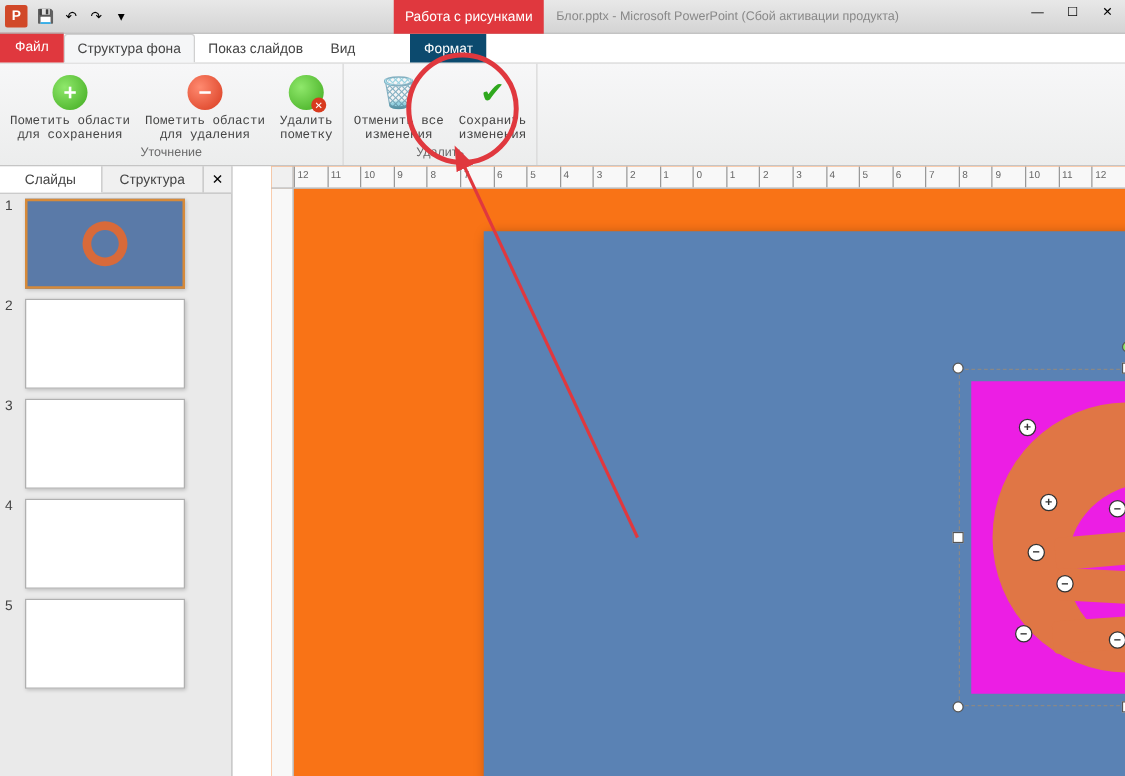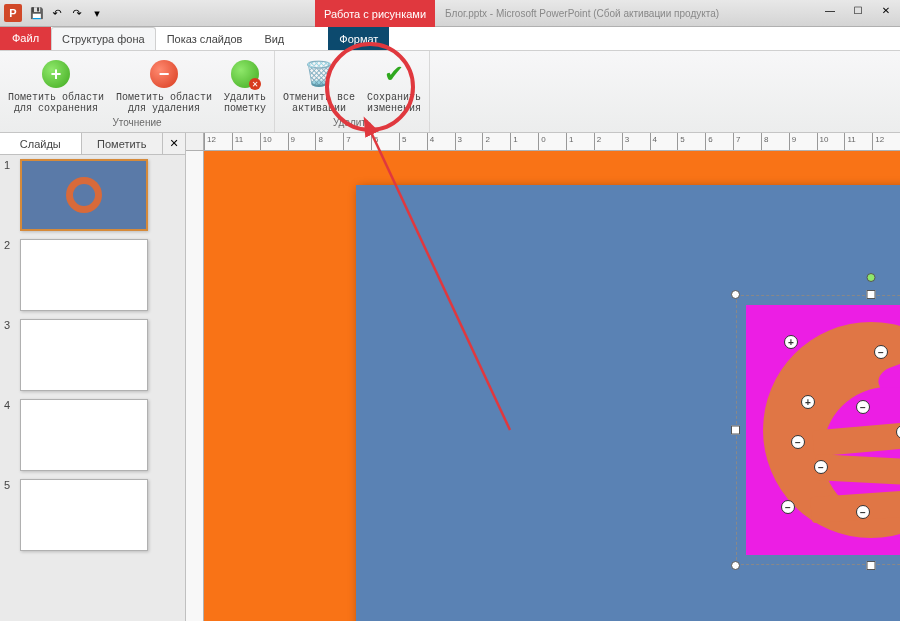--- a/index.html
+++ b/index.html
@@ -31,21 +31,21 @@
     .circle-green { width: 28px; height: 28px; border-radius: 50%; background: radial-gradient(circle at 35% 35%, #8fe86b, #3fa91e); display: flex; align-items: center; justify-content: center; position: relative; }
     .plus-white { color: #fff; font-weight: bold; font-size: 18px; }
     .circle-red { width: 28px; height: 28px; border-radius: 50%; background: radial-gradient(circle at 35% 35%, #ff8a70, #d83a1e); display: flex; align-items: center; justify-content: center; }
     .minus-white { color: #fff; font-weight: bold; font-size: 18px; line-height: 0; }
     .circle-green-x::after { content: '✕'; position: absolute; right: -2px; bottom: -2px; width: 12px; height: 12px; background: #d83a1e; border-radius: 50%; color: #fff; font-size: 8px; display: flex; align-items: center; justify-content: center; }
     .recycle-icon { font-size: 24px; }
     .check-icon { font-size: 24px; color: #2fa81e; }
     
     .highlight-circle { position: absolute; left: 325px; top: 42px; width: 90px; height: 90px; border: 4px solid #e0383e; border-radius: 50%; pointer-events: none; z-index: 50; }
     
-    .workspace { display: flex; height: 488px; }
+    .workspace { display: flex; height: 488px; gap: 31px; }
     
     .sidebar { width: 186px; background: #eaeaea; border-right: 1px solid #c0c0c0; display: flex; flex-direction: column; }
     .sidebar-tabs { height: 22px; display: flex; background: #f0f0f0; border-bottom: 1px solid #c0c0c0; }
     .sidebar-tab { flex: 1; font-size: 11px; display: flex; align-items: center; justify-content: center; cursor: pointer; border-right: 1px solid #c0c0c0; color: #444; }
     .sidebar-tab.active { background: #fff; }
     .sidebar-close { width: 22px; display: flex; align-items: center; justify-content: center; cursor: pointer; font-size: 11px; }
     .thumbs { flex: 1; overflow: auto; padding: 4px; }
     .thumb-item { display: flex; gap: 4px; margin-bottom: 8px; }
     .thumb-num { font-size: 11px; color: #444; width: 12px; }
     .thumb { width: 128px; height: 72px; background: #fff; border: 1px solid #b0b0b0; box-shadow: 1px 1px 3px rgba(0,0,0,0.2); }
@@ -145,21 +145,21 @@
 пометку</div>
       </div>
     </div>
     <div class="ribbon-group-label">Уточнение</div>
   </div>
   <div class="ribbon-group">
     <div class="ribbon-group-items">
       <div class="ribbon-btn">
         <div class="ribbon-btn-icon recycle-icon">🗑️</div>
         <div class="ribbon-btn-label" style="white-space: pre-line;">Отменить все
-активации</div>
+изменения</div>
       </div>
       <div class="ribbon-btn">
         <div class="ribbon-btn-icon check-icon">✔</div>
         <div class="ribbon-btn-label" style="white-space: pre-line; text-align: center;">Сохранить
 изменения</div>
       </div>
     </div>
     <div class="ribbon-group-label">Удалить</div>
   </div>
 </div>
@@ -172,21 +172,21 @@
         <path d="M0,0 L0,6 L8,3 z" fill="#e0383e"></path>
       </marker>
     </defs>
   <line x1="510" y1="430" x2="370" y2="130" stroke="#e0383e" stroke-width="2.5" marker-end="url(#ah)"></line>
 </svg>
 
 <div class="workspace">
   <div class="sidebar">
     <div class="sidebar-tabs">
       <div class="sidebar-tab active">Слайды</div>
-      <div class="sidebar-tab">Пометить</div>
+      <div class="sidebar-tab">Структура</div>
       <div class="sidebar-close">✕</div>
     </div>
     <div class="thumbs">
       <div class="thumb-item">
         <div class="thumb-num">1</div>
         <div class="thumb thumb-blue active">
             <div class="thumb-apple"></div>
           </div>
       </div>
       <div class="thumb-item">

